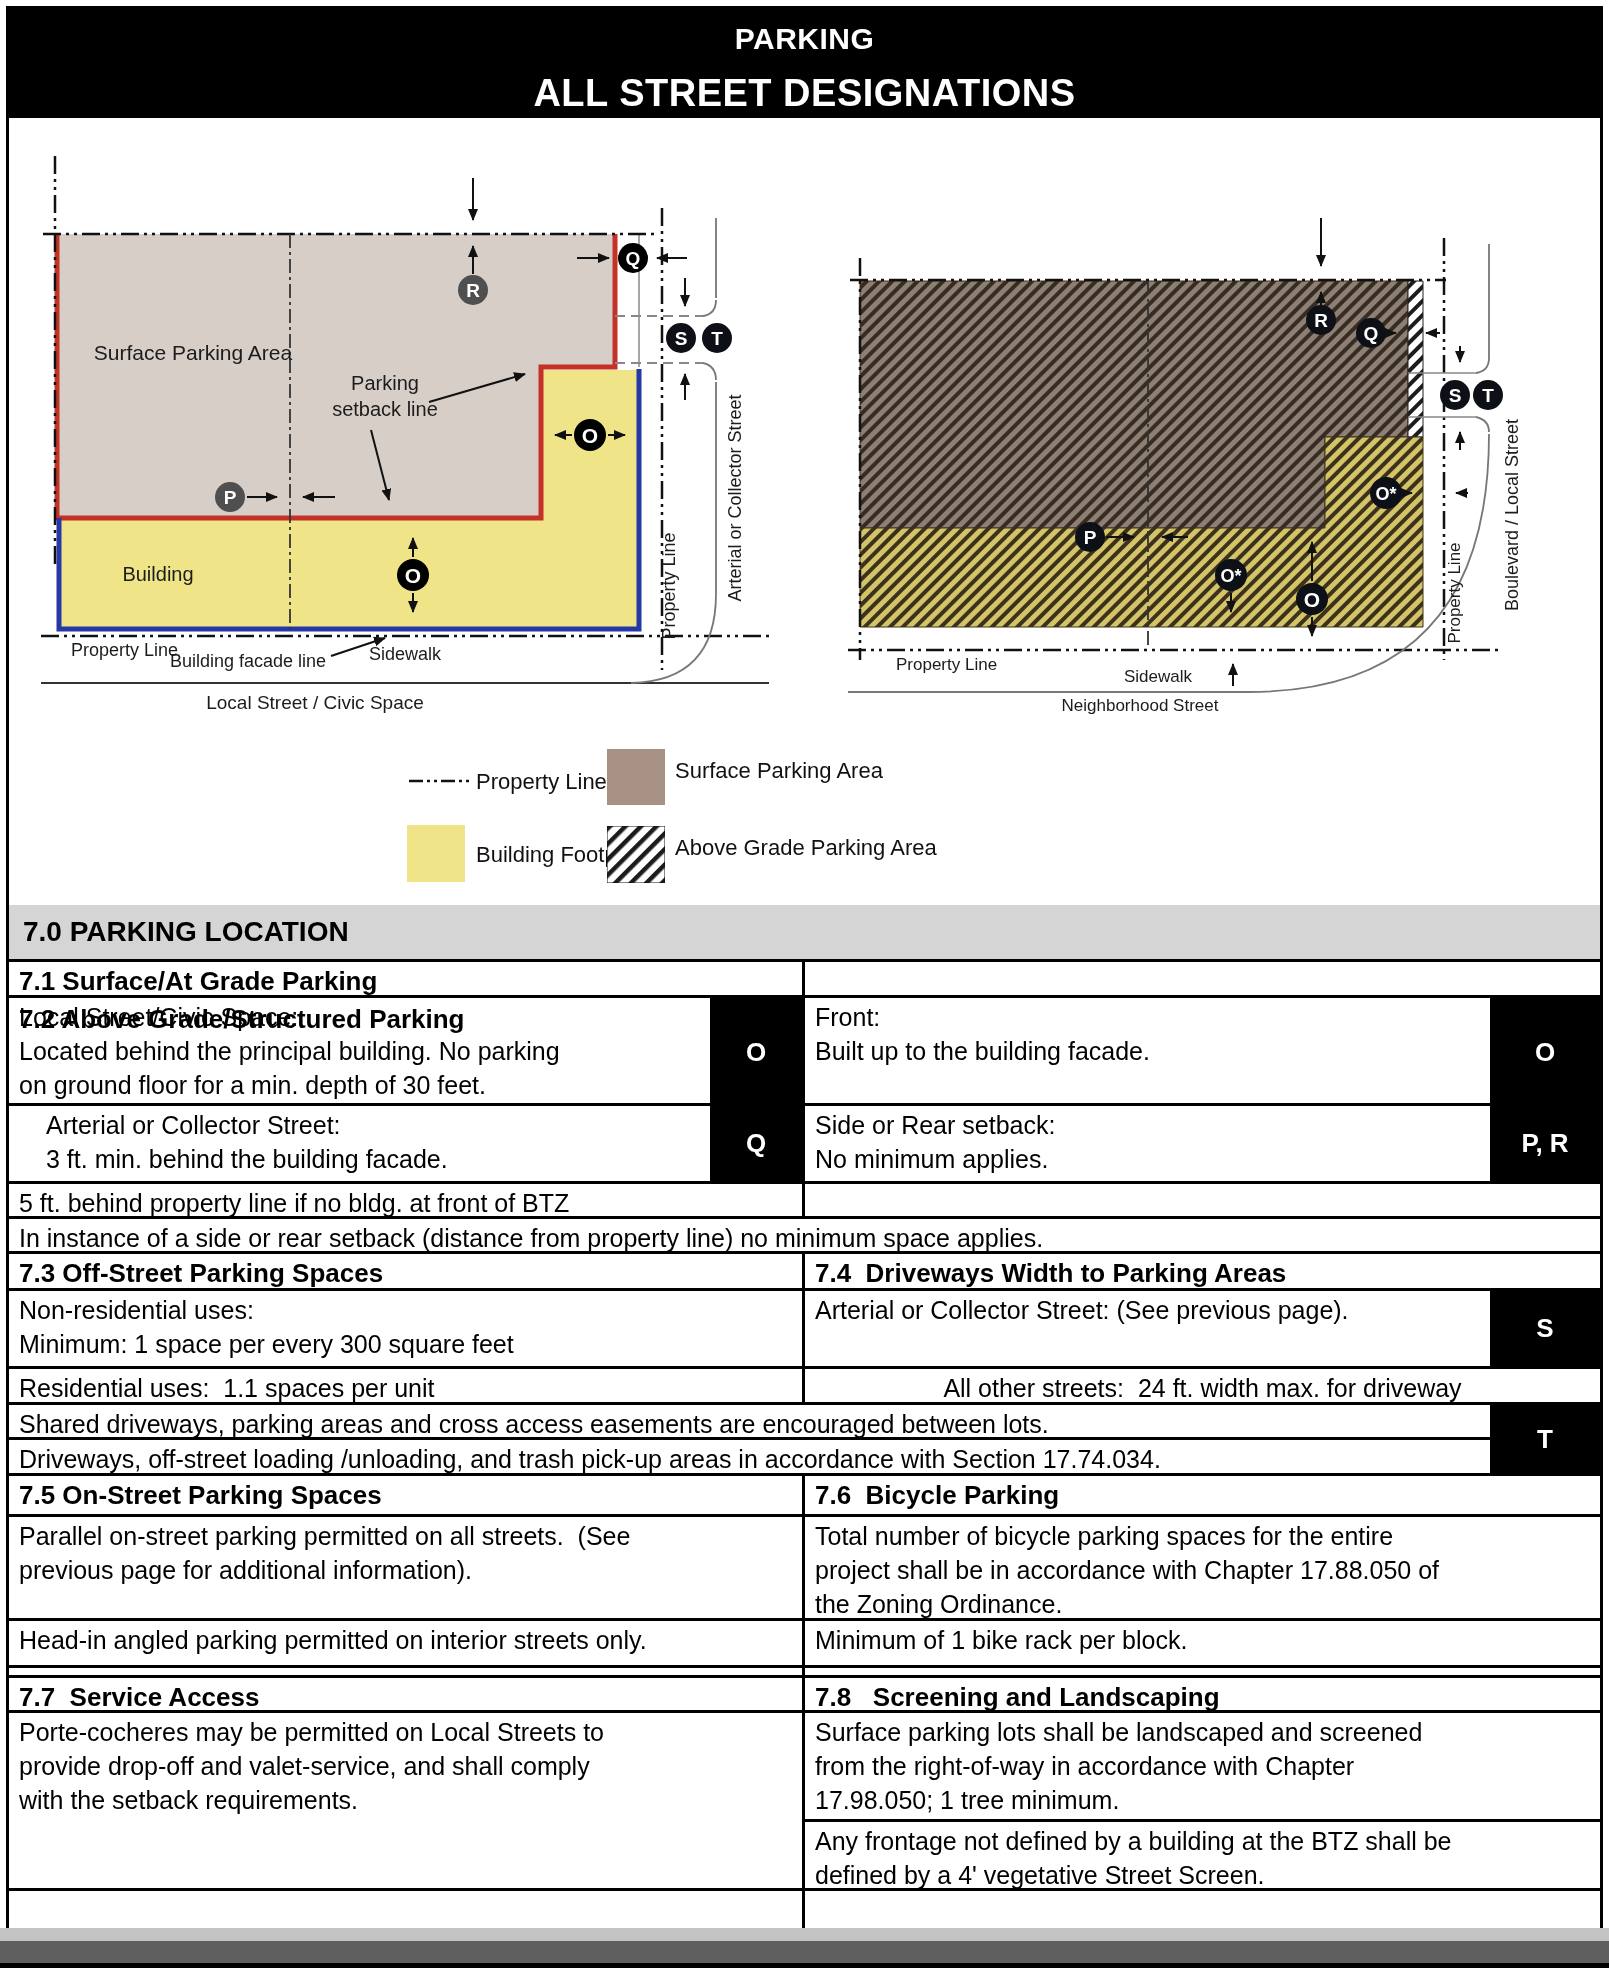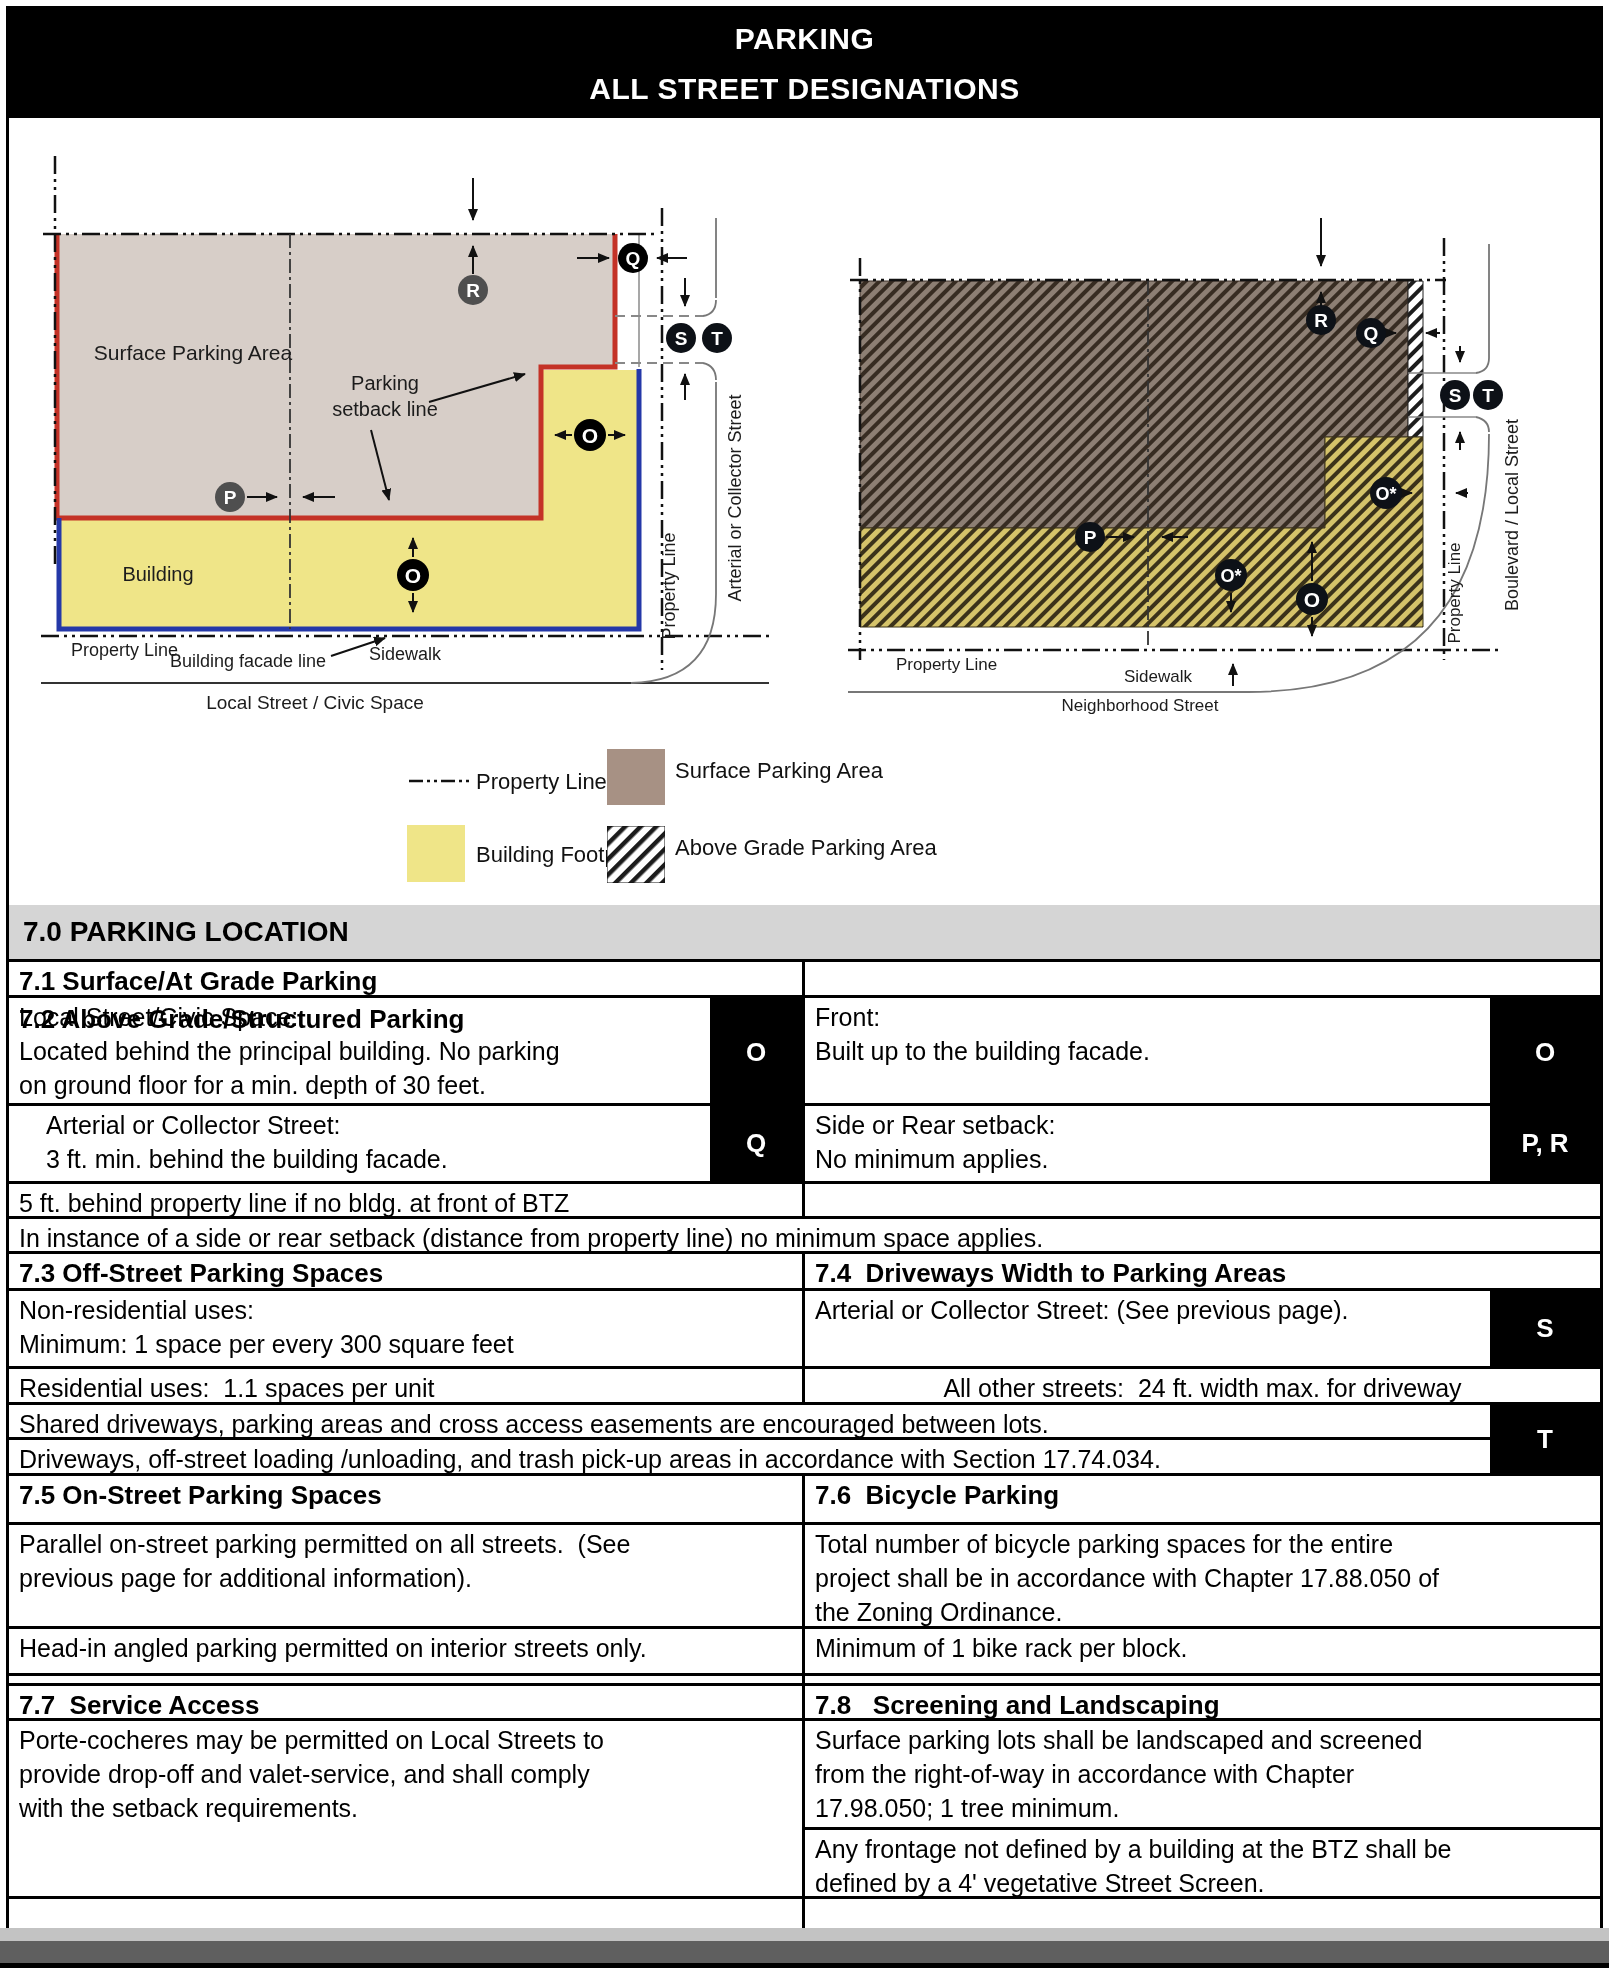--- a/index.html
+++ b/index.html
@@ -3,21 +3,21 @@
 <meta charset="utf-8">
 <style>
   html,body { margin:0; padding:0; background:#fff; }
   .page { position:relative; width:1609px; height:1968px; background:#fff;
           font-family:"Liberation Sans", sans-serif; color:#000; overflow:hidden; }
 
   
   .hdr { position:absolute; left:6px; top:6px; width:1597px; height:112px;
          background:#000; color:#fff; text-align:center; }
   .hdr .t1 { padding-top:16px; font-size:30px; font-weight:bold; letter-spacing:0.5px; }
-  .hdr .t2 { padding-top:16px; font-size:30px; font-weight:bold; letter-spacing:0.5px; }
+  .hdr .t2 { padding-top:16px; font-size:38px; font-weight:bold; letter-spacing:0.5px; }
 
   
   .dz { position:absolute; left:6px; top:118px; width:1591px; height:787px;
         border-left:3px solid #000; border-right:3px solid #000; background:#fff; }
   .dsvg { position:absolute; }
   svg text { font-family:"Liberation Sans", sans-serif; }
   .btxt { fill:#fff; font-weight:bold; text-anchor:middle; }
   .lbl  { fill:#1c1c1c; }
 
   
@@ -375,21 +375,21 @@
         <div class="sub" style="height:35px; border-bottom:3px solid #000;">
           <div class="txt">Shared driveways, parking areas and cross access easements are encouraged between lots.</div>
         </div>
         <div class="sub" style="flex:1;">
           <div class="txt">Driveways, off-street loading /unloading, and trash pick-up areas in accordance with Section 17.74.034.</div>
         </div>
       </div>
       <div class="badge br">T</div>
     </div>
 
-    <div class="row" style="height:49px;">
+    <div class="row" style="height:41px;">
       <div class="cl">
           <div class="txt hd">7.5 On-Street Parking Spaces</div>
         </div>
       <div class="cr">
           <div class="txt hd">7.6  Bicycle Parking</div>
         </div>
     </div>
 
     <div class="row" style="height:104px;">
       <div class="cl">

